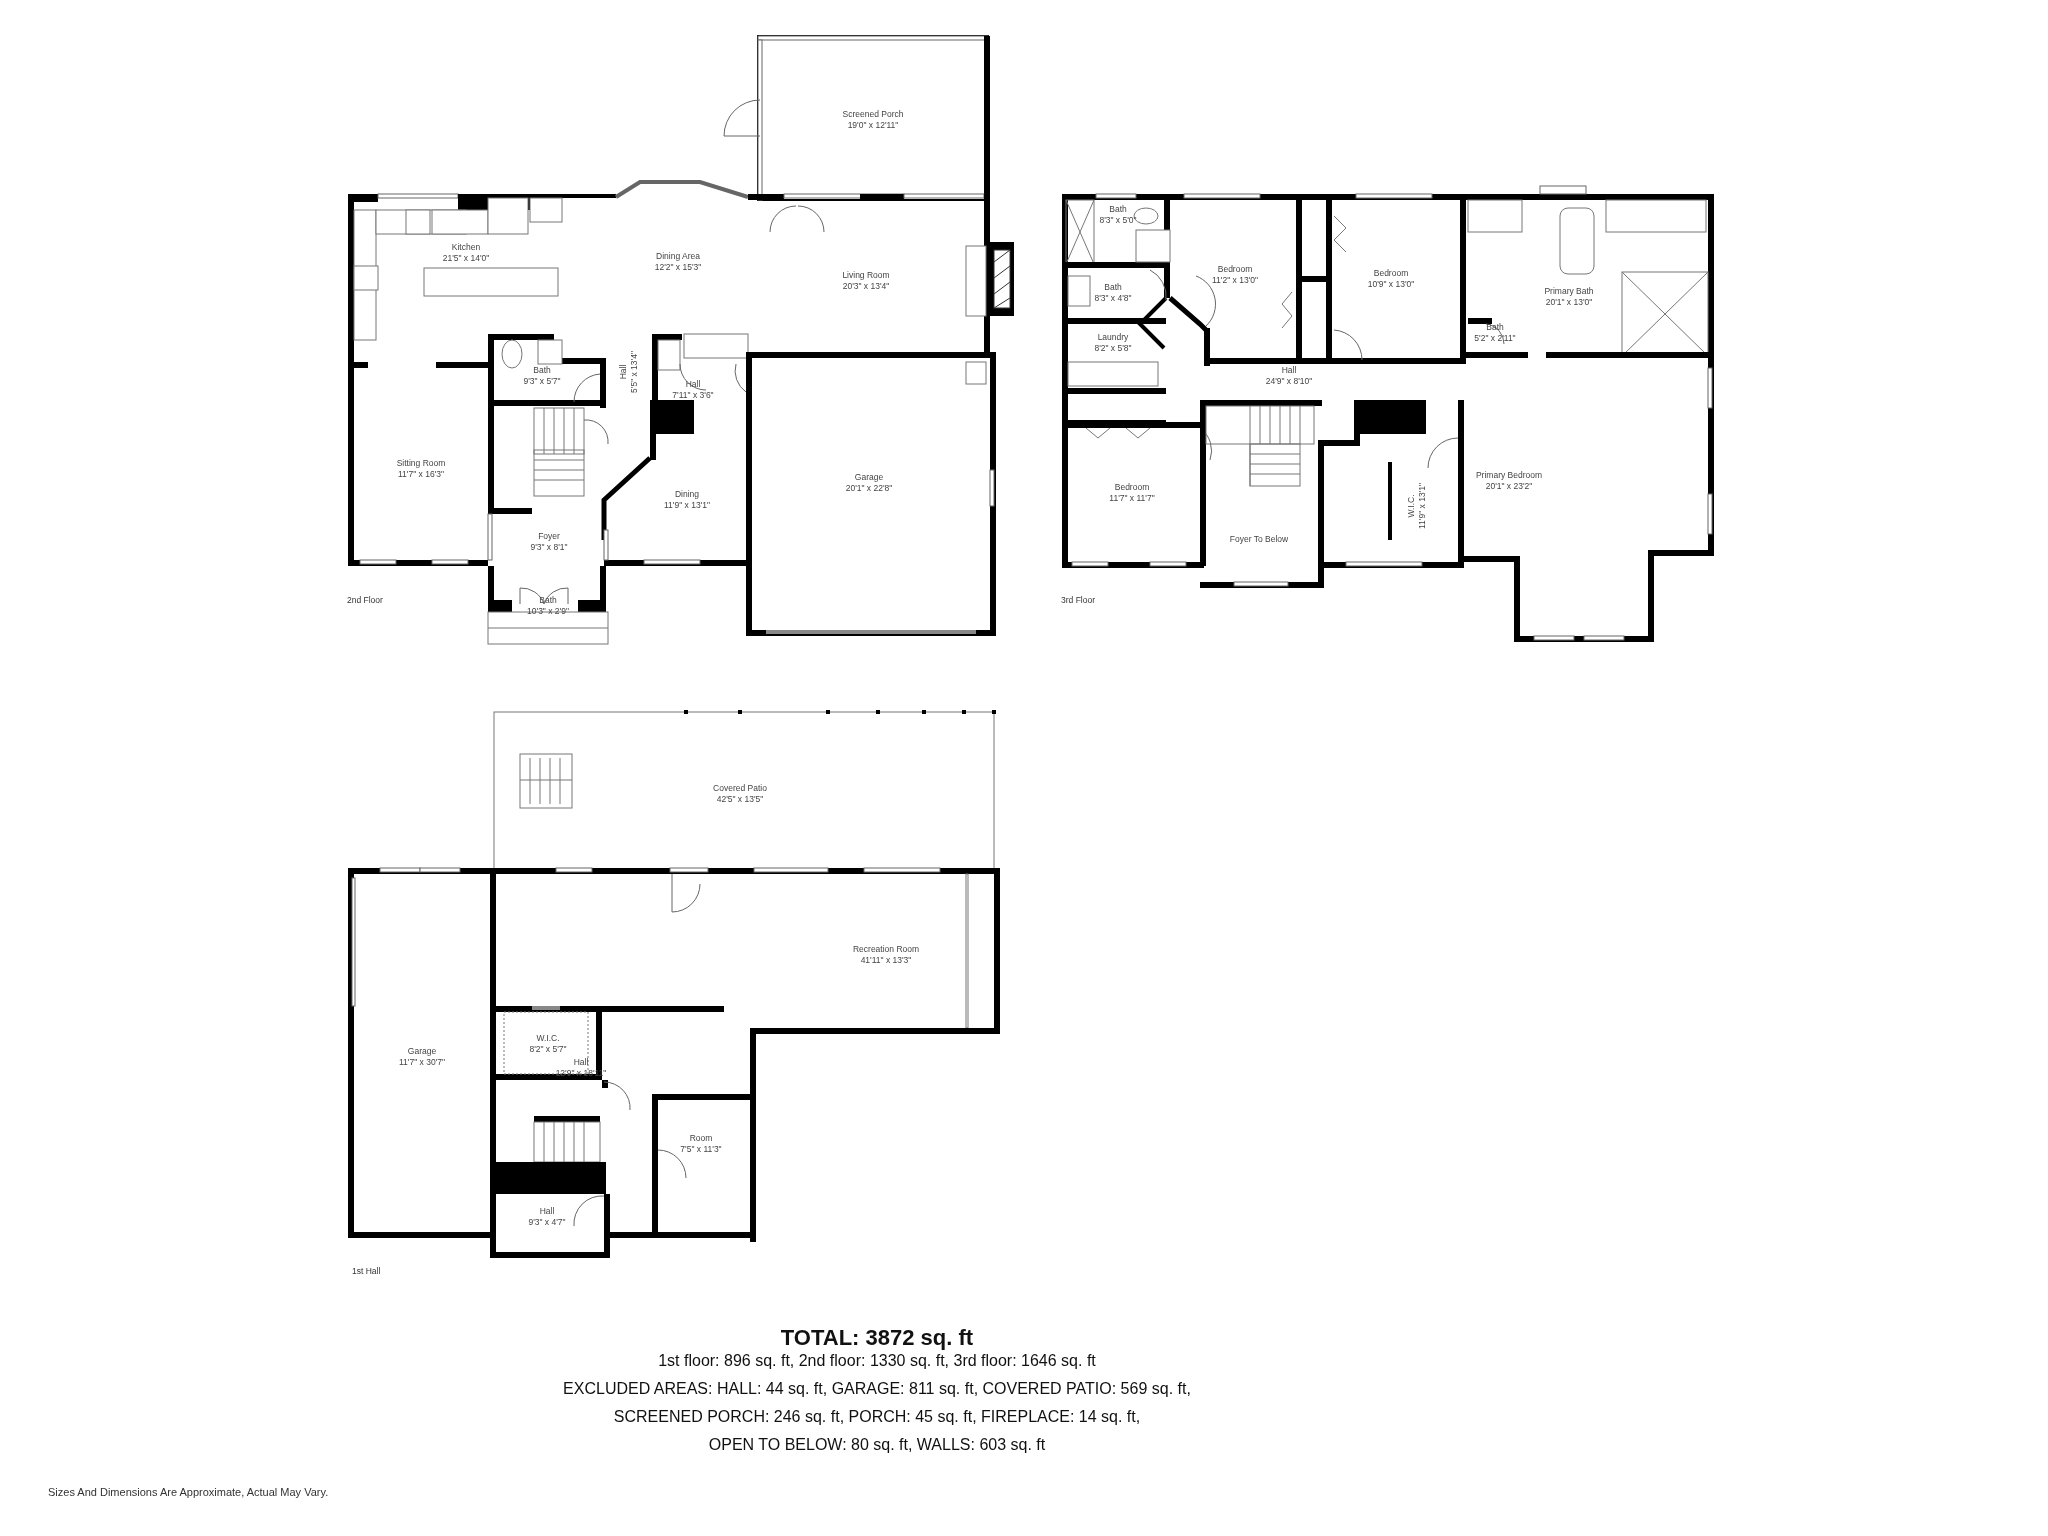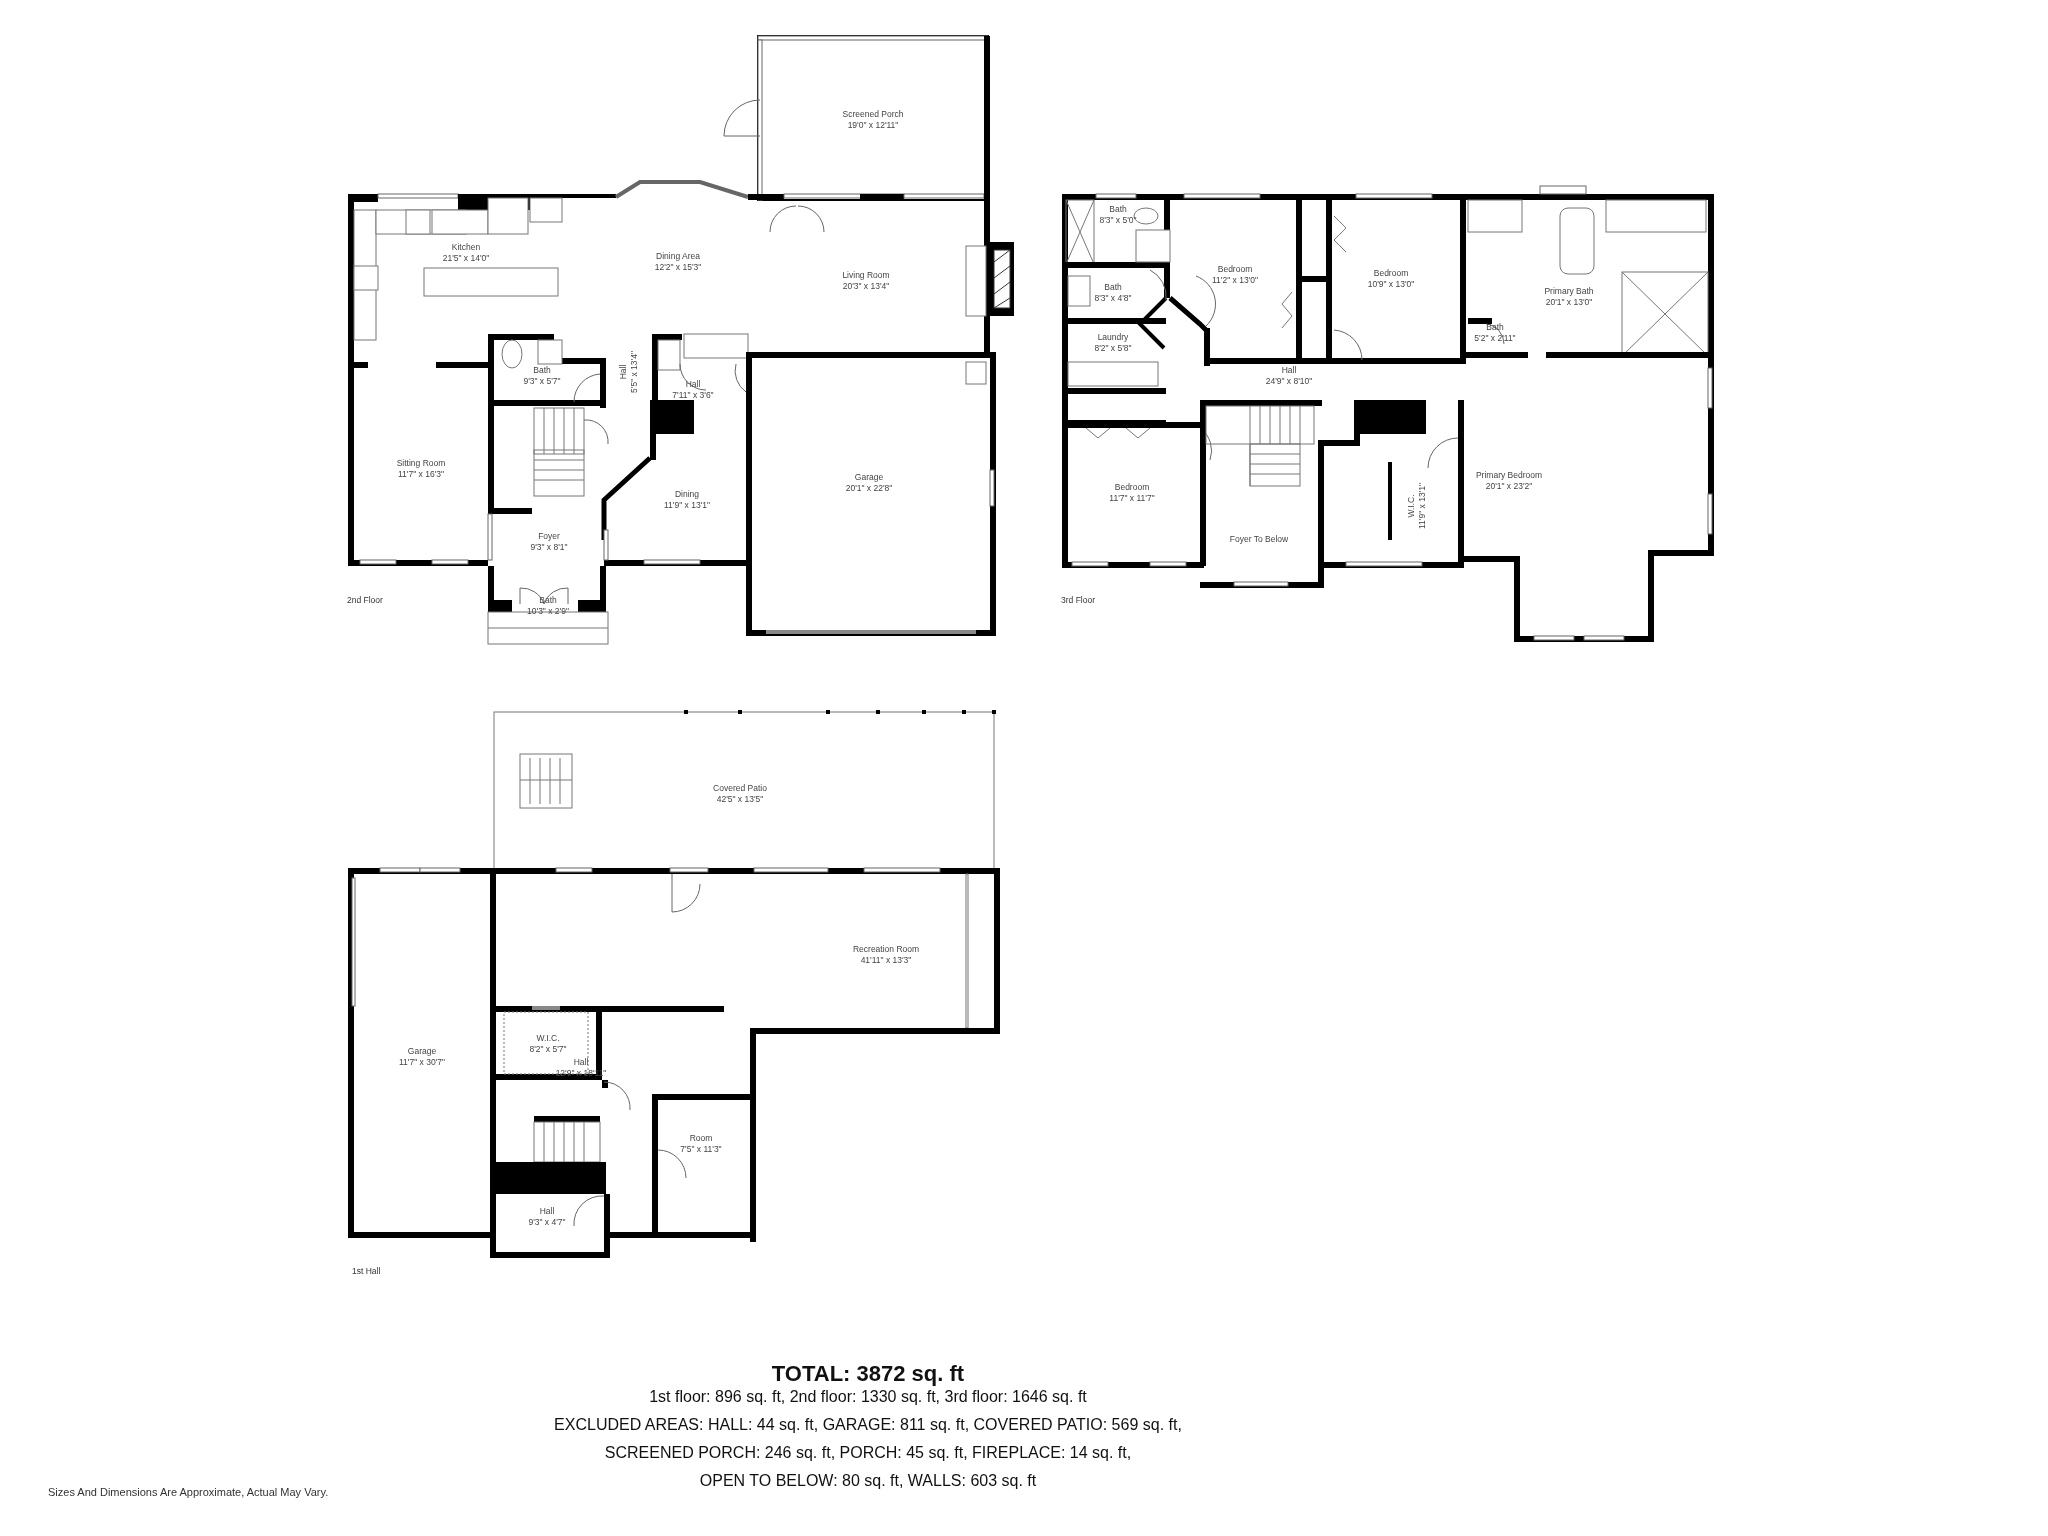--- a/index.html
+++ b/index.html
@@ -9,21 +9,21 @@
   .wline { stroke:#000; fill:none; }
   .thin { stroke:#777; stroke-width:1; fill:none; }
   .win { fill:#fff; stroke:#666; stroke-width:1; }
   .door { stroke:#666; stroke-width:1; fill:none; }
   .fix { stroke:#777; stroke-width:1; fill:#fff; }
   .lbl { position:absolute; text-align:center; font-size:8.5px; line-height:11px; color:#444; transform:translateX(-50%); white-space:nowrap; }
   .lbl .n { display:block; }
   .lbl .d { display:block; }
   .lbl.vert { transform:translate(-50%,-50%) rotate(-90deg); }
   .floor-label { position:absolute; font-size:8.5px; color:#333; }
-  .summary { position:absolute; left:0; width:1736px; text-align:center; color:#111;margin-top:36px; }
+  .summary { position:absolute; left:9px; width:1736px; text-align:center; color:#111; }
   .disclaimer { position:absolute; left:0; width:2048px; top:1486px; font-size:11px; color:#333;padding-left:48px; }
 </style>
 </head>
 <body>
 
 <svg id="plan" viewBox="0 0 2048 1536" xmlns="http://www.w3.org/2000/svg">
 
   <g>
 
     <rect x="758" y="36" width="230" height="164" class="wline" stroke-width="2" fill="none"></rect>

